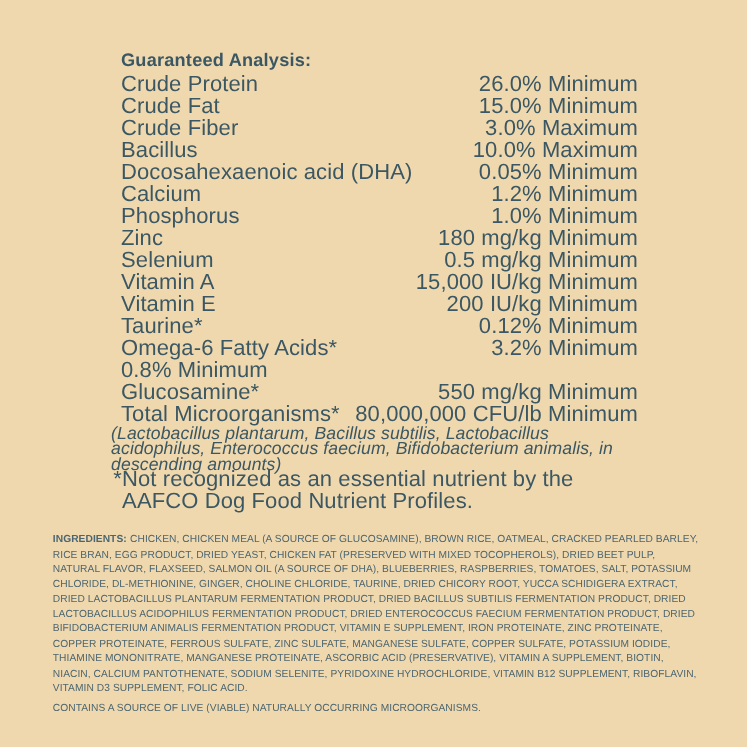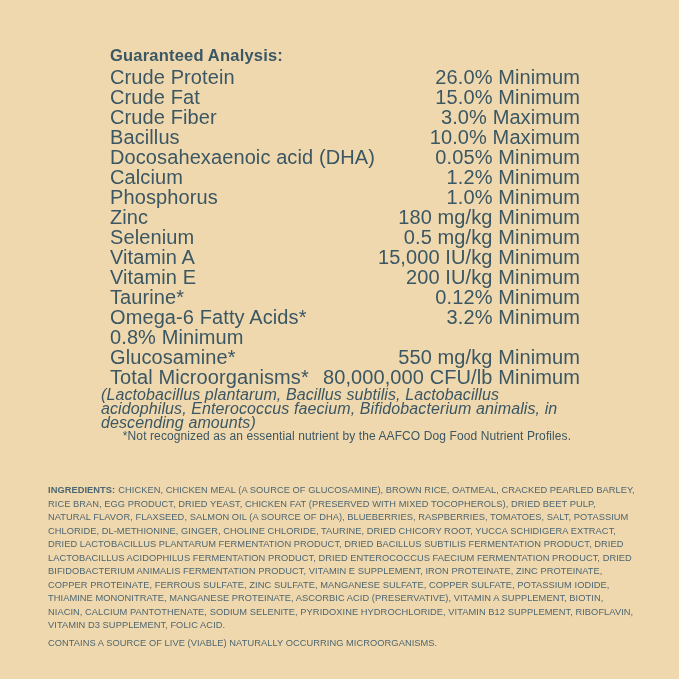--- a/index.html
+++ b/index.html
@@ -50,26 +50,25 @@
     font-size: 16px;
     font-style: italic;
     line-height: 13.8px;
     letter-spacing: 0.1px;
   }
   .footnote {
     position: absolute;
     left: 103px;
     top: 426px;
     width: 480px;
-    font-size: 12px;
+    font-size: 20px;
     line-height: 20px;
     letter-spacing: 0.1px;
     padding-left: 8px;
     text-indent: -8px;
-    text-align: center;
   }
   .ingredients-block {
     position: absolute;
     left: 48px;
     top: 484px;
     width: 588px;
     color: #4c6671;
   }
   .ingredients-par {
     margin: 0;

